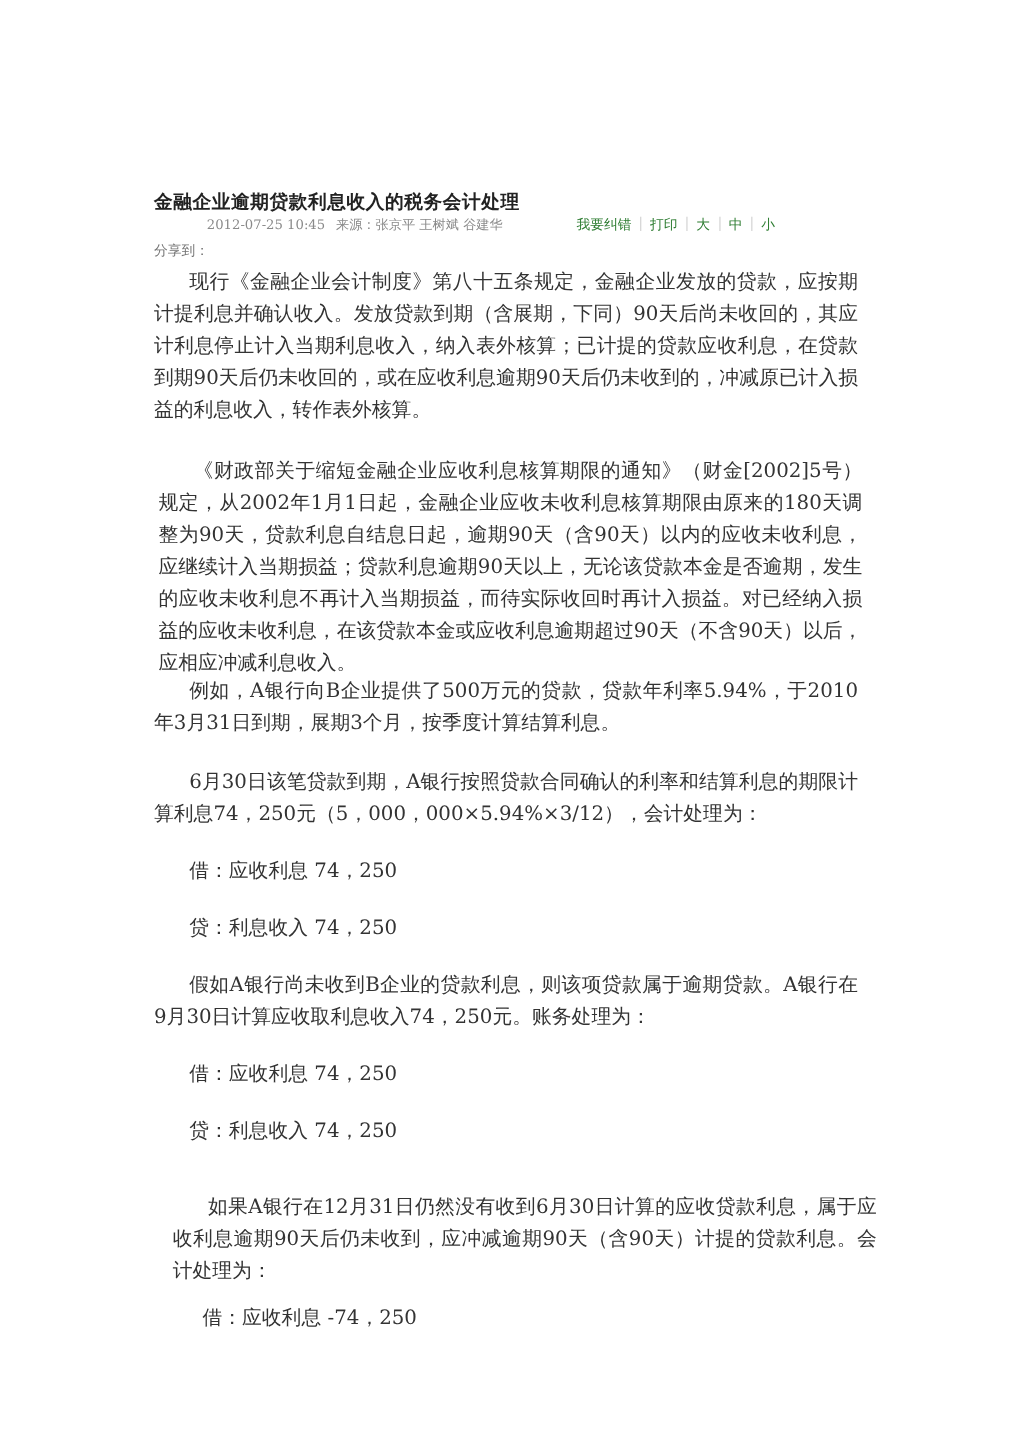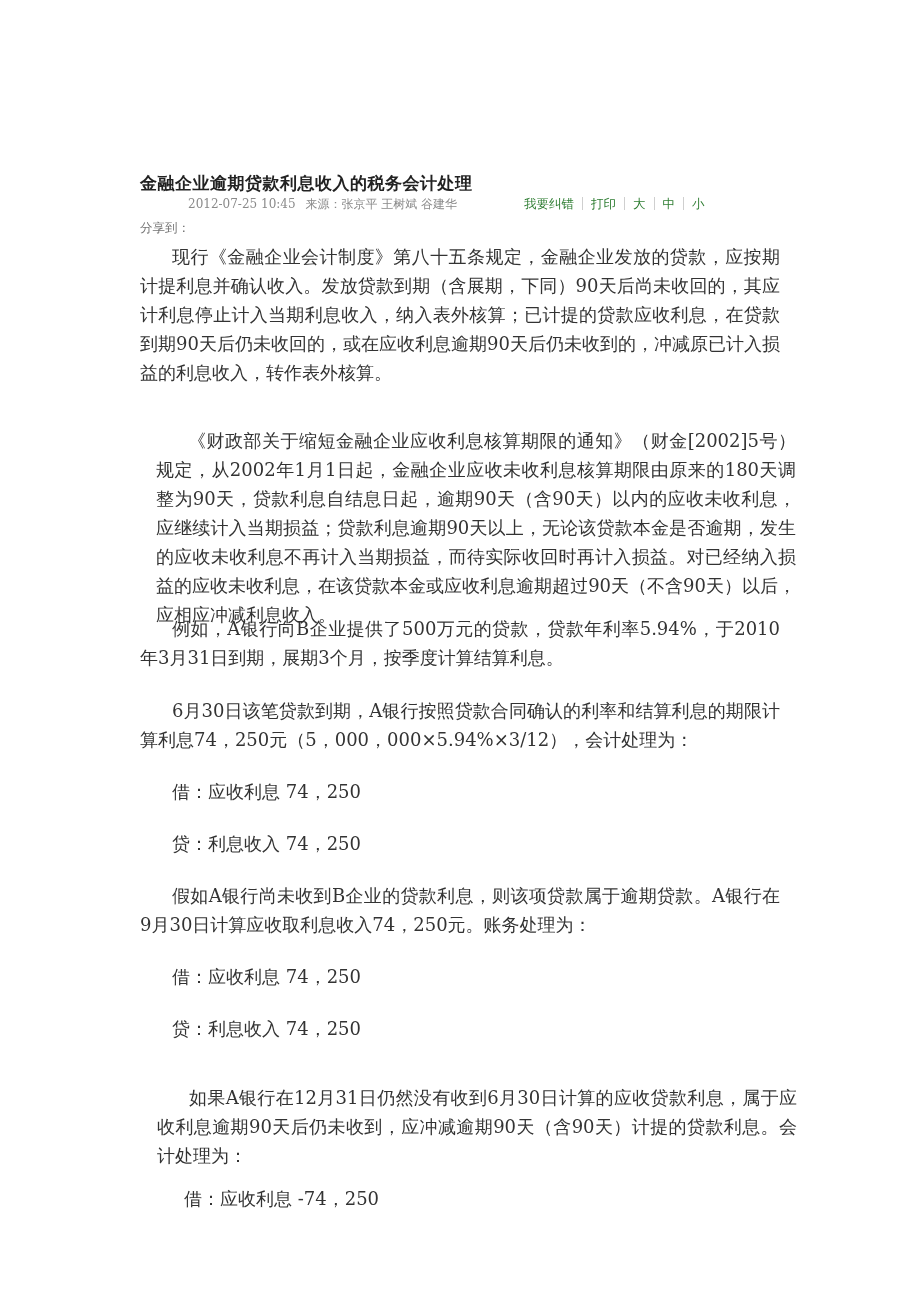--- a/index.html
+++ b/index.html
@@ -30,21 +30,21 @@
     <span class="source">来源：张京平 王树斌 谷建华</span>
   </div>
 
   <div class="actions">
     <a>我要纠错</a><span class="sep"></span><a>打印</a><span class="sep"></span><a>大</a><span class="sep"></span><a>中</a><span class="sep"></span><a>小</a>
   </div>
 
   <div class="share">分享到：</div>
 
   <p class="para indent" style="top:242px; margin:0;">现行《金融企业会计制度》第八十五条规定，金融企业发放的贷款，应按期计提利息并确认收入。发放贷款到期（含展期，下同）90天后尚未收回的，其应计利息停止计入当期利息收入，纳入表外核算；已计提的贷款应收利息，在贷款到期90天后仍未收回的，或在应收利息逾期90天后仍未收到的，冲减原已计入损益的利息收入，转作表外核算。</p>
-  <p class="para indent" style="top:410px; margin:16px;">《财政部关于缩短金融企业应收利息核算期限的通知》（财金[2002]5号）规定，从2002年1月1日起，金融企业应收未收利息核算期限由原来的180天调整为90天，贷款利息自结息日起，逾期90天（含90天）以内的应收未收利息，应继续计入当期损益；贷款利息逾期90天以上，无论该贷款本金是否逾期，发生的应收未收利息不再计入当期损益，而待实际收回时再计入损益。对已经纳入损益的应收未收利息，在该贷款本金或应收利息逾期超过90天（不含90天）以后，应相应冲减利息收入。</p>
+  <p class="para indent" style="top:410px; margin:4px;">《财政部关于缩短金融企业应收利息核算期限的通知》（财金[2002]5号）规定，从2002年1月1日起，金融企业应收未收利息核算期限由原来的180天调整为90天，贷款利息自结息日起，逾期90天（含90天）以内的应收未收利息，应继续计入当期损益；贷款利息逾期90天以上，无论该贷款本金是否逾期，发生的应收未收利息不再计入当期损益，而待实际收回时再计入损益。对已经纳入损益的应收未收利息，在该贷款本金或应收利息逾期超过90天（不含90天）以后，应相应冲减利息收入。</p>
   <p class="para indent" style="top:614px; margin:0;">例如，A银行向B企业提供了500万元的贷款，贷款年利率5.94%，于2010年3月31日到期，展期3个月，按季度计算结算利息。</p>
   <p class="para indent" style="top:696px; margin:0;">6月30日该笔贷款到期，A银行按照贷款合同确认的利率和结算利息的期限计算利息74，250元（5，000，000×5.94%×3/12），会计处理为：</p>
   <p class="para indent" style="top:777px; margin:0;">借：应收利息 74，250</p>
   <p class="para indent" style="top:829px; margin:0;">贷：利息收入 74，250</p>
   <p class="para indent" style="top:881px; margin:0;">假如A银行尚未收到B企业的贷款利息，则该项贷款属于逾期贷款。A银行在9月30日计算应收取利息收入74，250元。账务处理为：</p>
   <p class="para indent" style="top:962px; margin:0;">借：应收利息 74，250</p>
   <p class="para indent" style="top:1014px; margin:0;">贷：利息收入 74，250</p>
   <p class="para indent" style="top:1066px; margin:17px;">如果A银行在12月31日仍然没有收到6月30日计算的应收贷款利息，属于应收利息逾期90天后仍未收到，应冲减逾期90天（含90天）计提的贷款利息。会计处理为：</p>
   <p class="para indent" style="top:1172px; margin:12px;">借：应收利息 -74，250</p>
 </div>

